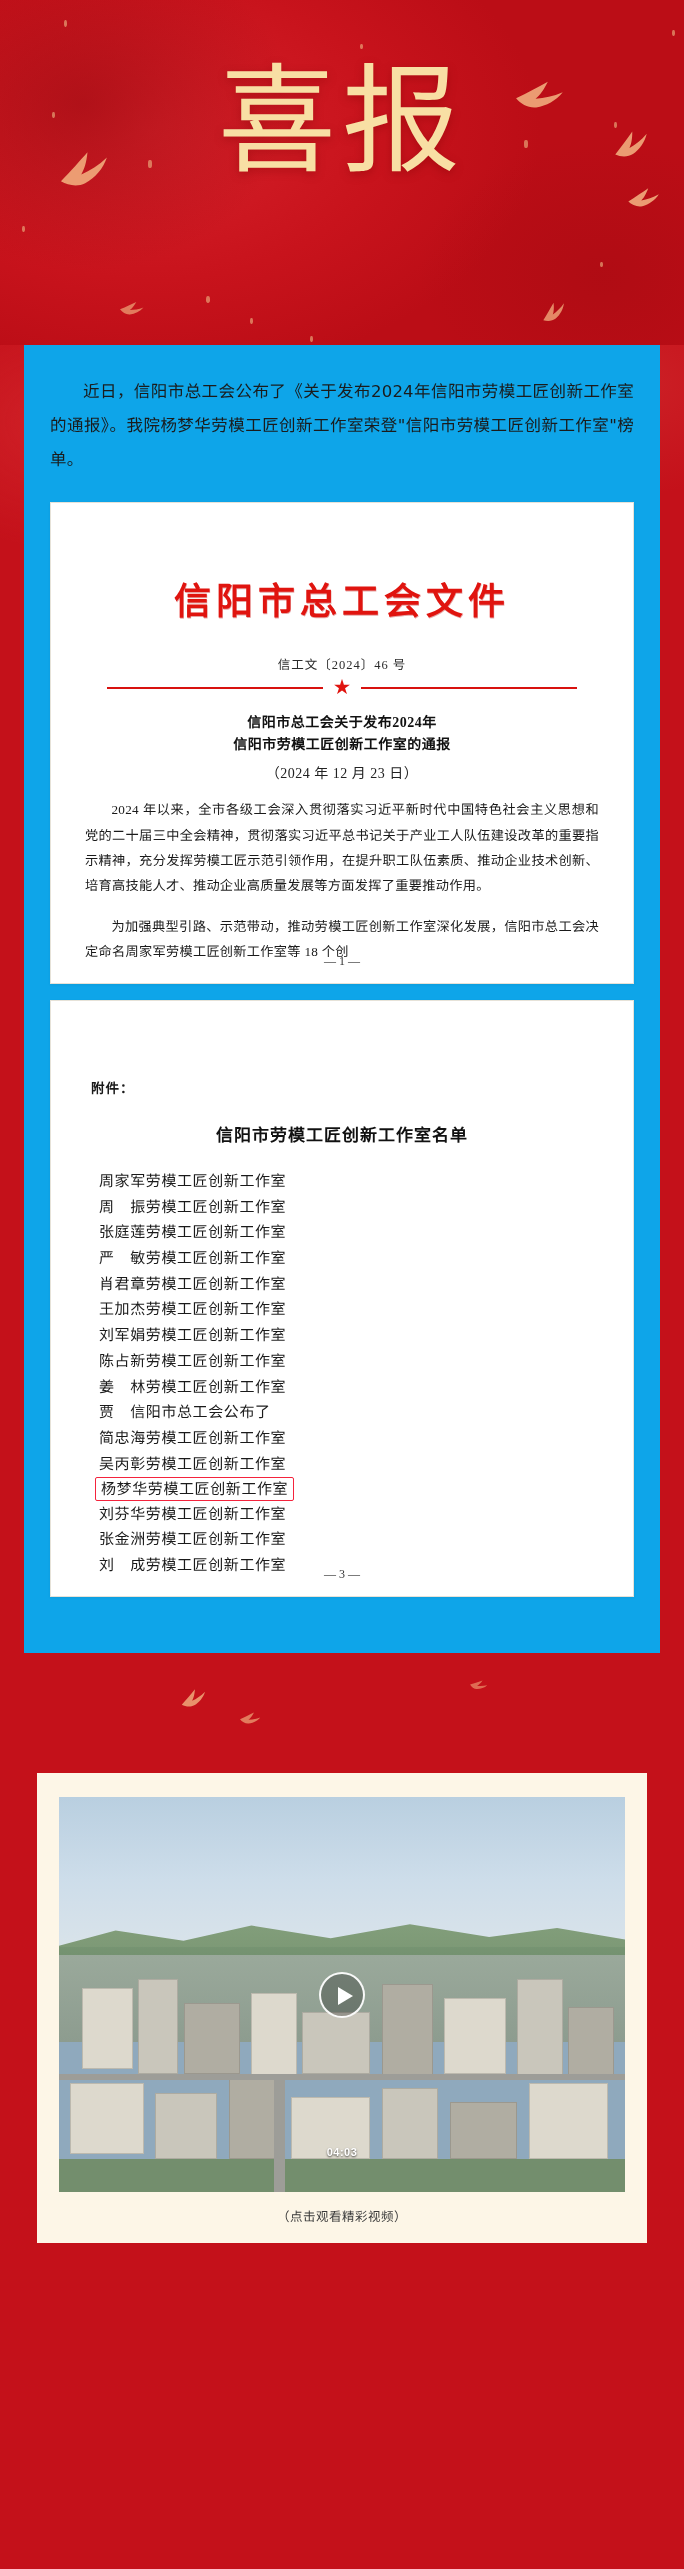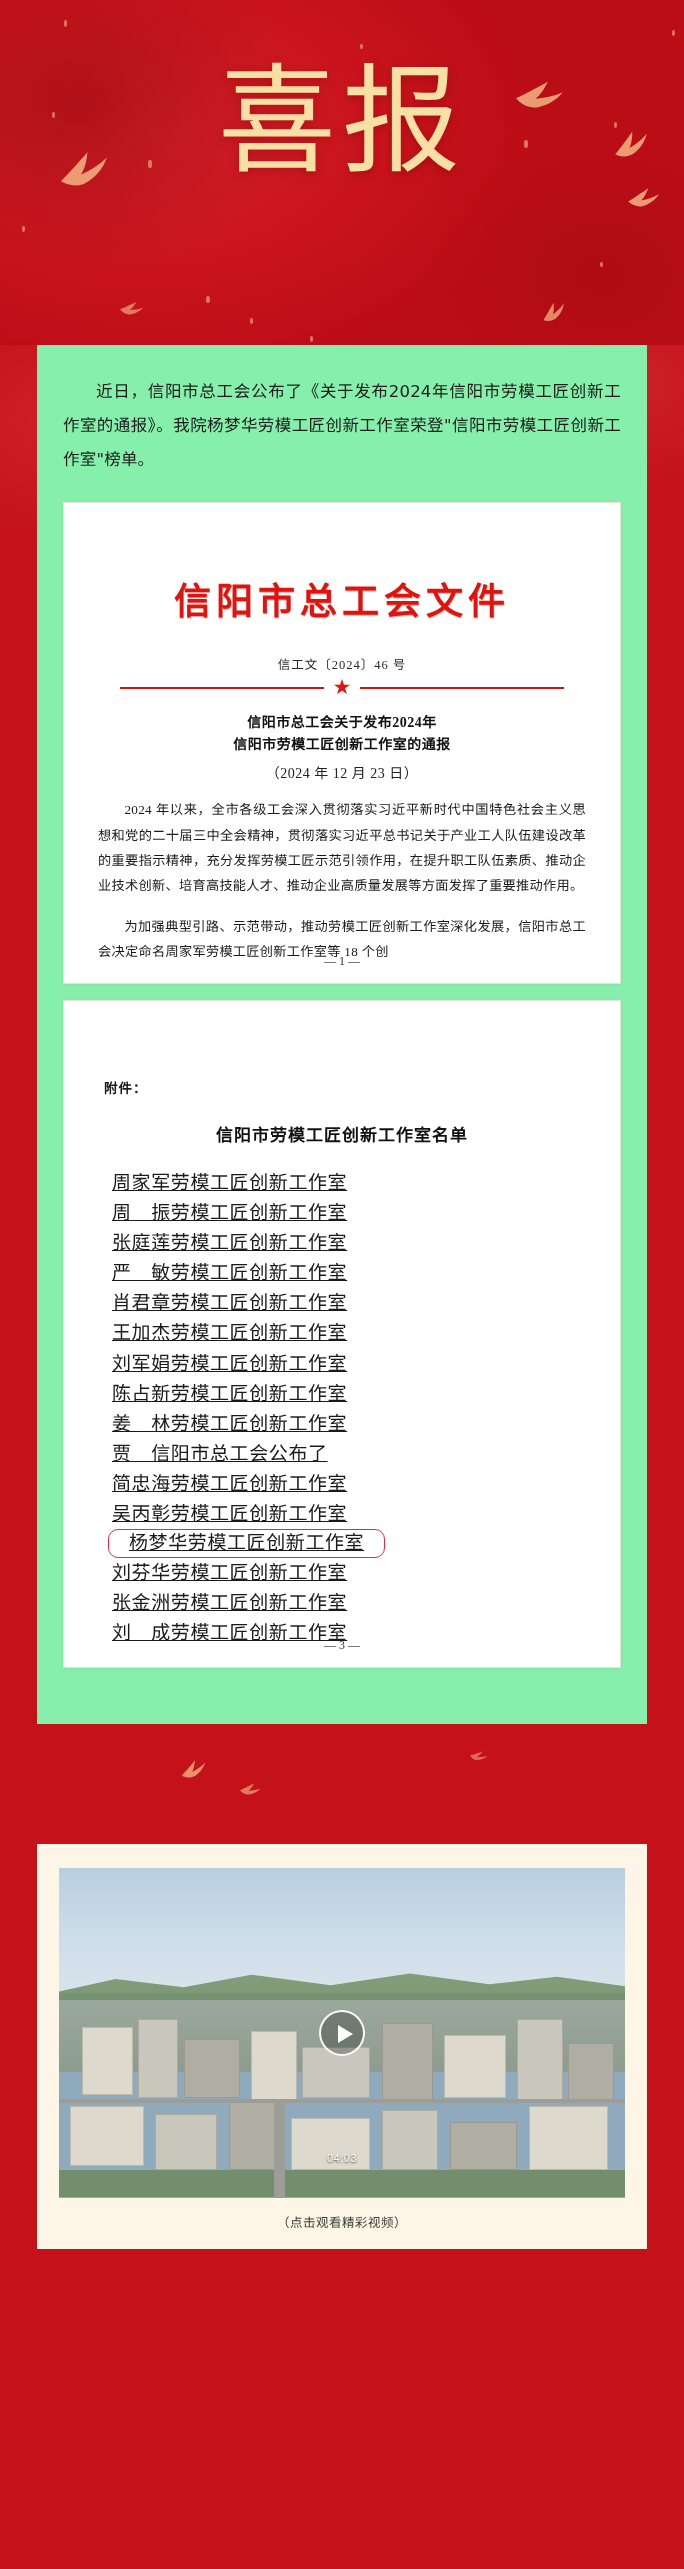--- a/index.html
+++ b/index.html
@@ -73,22 +73,22 @@
     position: absolute; inset: 0;
     background:
       radial-gradient(ellipse 220px 180px at 8% 4%, rgba(214,40,46,.65) 0%, rgba(214,40,46,0) 70%),
       radial-gradient(ellipse 240px 160px at 92% 2%, rgba(220,60,60,.35) 0%, rgba(220,60,60,0) 70%);
     pointer-events: none;
   }
 
   
   .cream-card {
     position: relative;
-    margin: 0 37px;
-    background: #86efac;
+    margin: 0 24px;
+    background: #0ea5e9;
     padding: 30px 26px 40px 26px;
   }
 
   .intro {
     font-family: "DejaVu Sans", "Liberation Sans", sans-serif;
     font-size: 16.5px;
     line-height: 2.05;
     color: #1b1b1b;
     text-indent: 2em;
     text-align: justify;
@@ -203,33 +203,32 @@
     font-size: 17px;
     color: #111;
     margin-top: 24px;
     letter-spacing: 1px;
   }
   .name-list {
     list-style: none;
     margin: 22px 0 0 10px;
   }
   .name-list li {
-    font-size: 19px;
+    font-size: 15px;
     line-height: 1.1;
     color: #1a1a1a;
     padding: 4.6px 4px 4.6px 4px;
     letter-spacing: .6px;
     white-space: pre;
     display: inline-block;
-    text-decoration: underline;
   }
   .name-list li.highlight {
     border: 1.8px solid #f4233c;
-    border-radius: 10px;
-    padding: 3px 20px;
+    border-radius: 2px;
+    padding: 3px 5px;
   }
   .name-row { display: block; }
 
   
   .red-strip {
     position: relative;
     height: 120px;
     background: #c4111a;
     overflow: hidden;
   }
@@ -239,23 +238,24 @@
 
   
   .video-wrap {
     margin: 0 37px;
     background: #fdf6e7;
     padding: 24px 22px 18px 22px;
   }
   .video {
     position: relative;
     width: 100%;
-    height: 330px;
+    height: 395px;
     overflow: hidden;
     background: #8fa9bd;
+    font-weight: bold;
   }
   .sky {
     position: absolute; left:0; right:0; top:0; height: 38%;
     background: linear-gradient(#b9cfe0 0%, #cdddea 55%, #d9e3ea 100%);
   }
   .hills {
     position: absolute; left:0; right:0; top:28%; height: 16%;
     background: linear-gradient(#7d9a72 0%, #6d8c64 100%);
     clip-path: polygon(0% 60%, 10% 36%, 22% 52%, 34% 28%, 48% 48%, 62% 26%, 76% 46%, 88% 32%, 100% 50%, 100% 100%, 0% 100%);
     opacity: .9;

